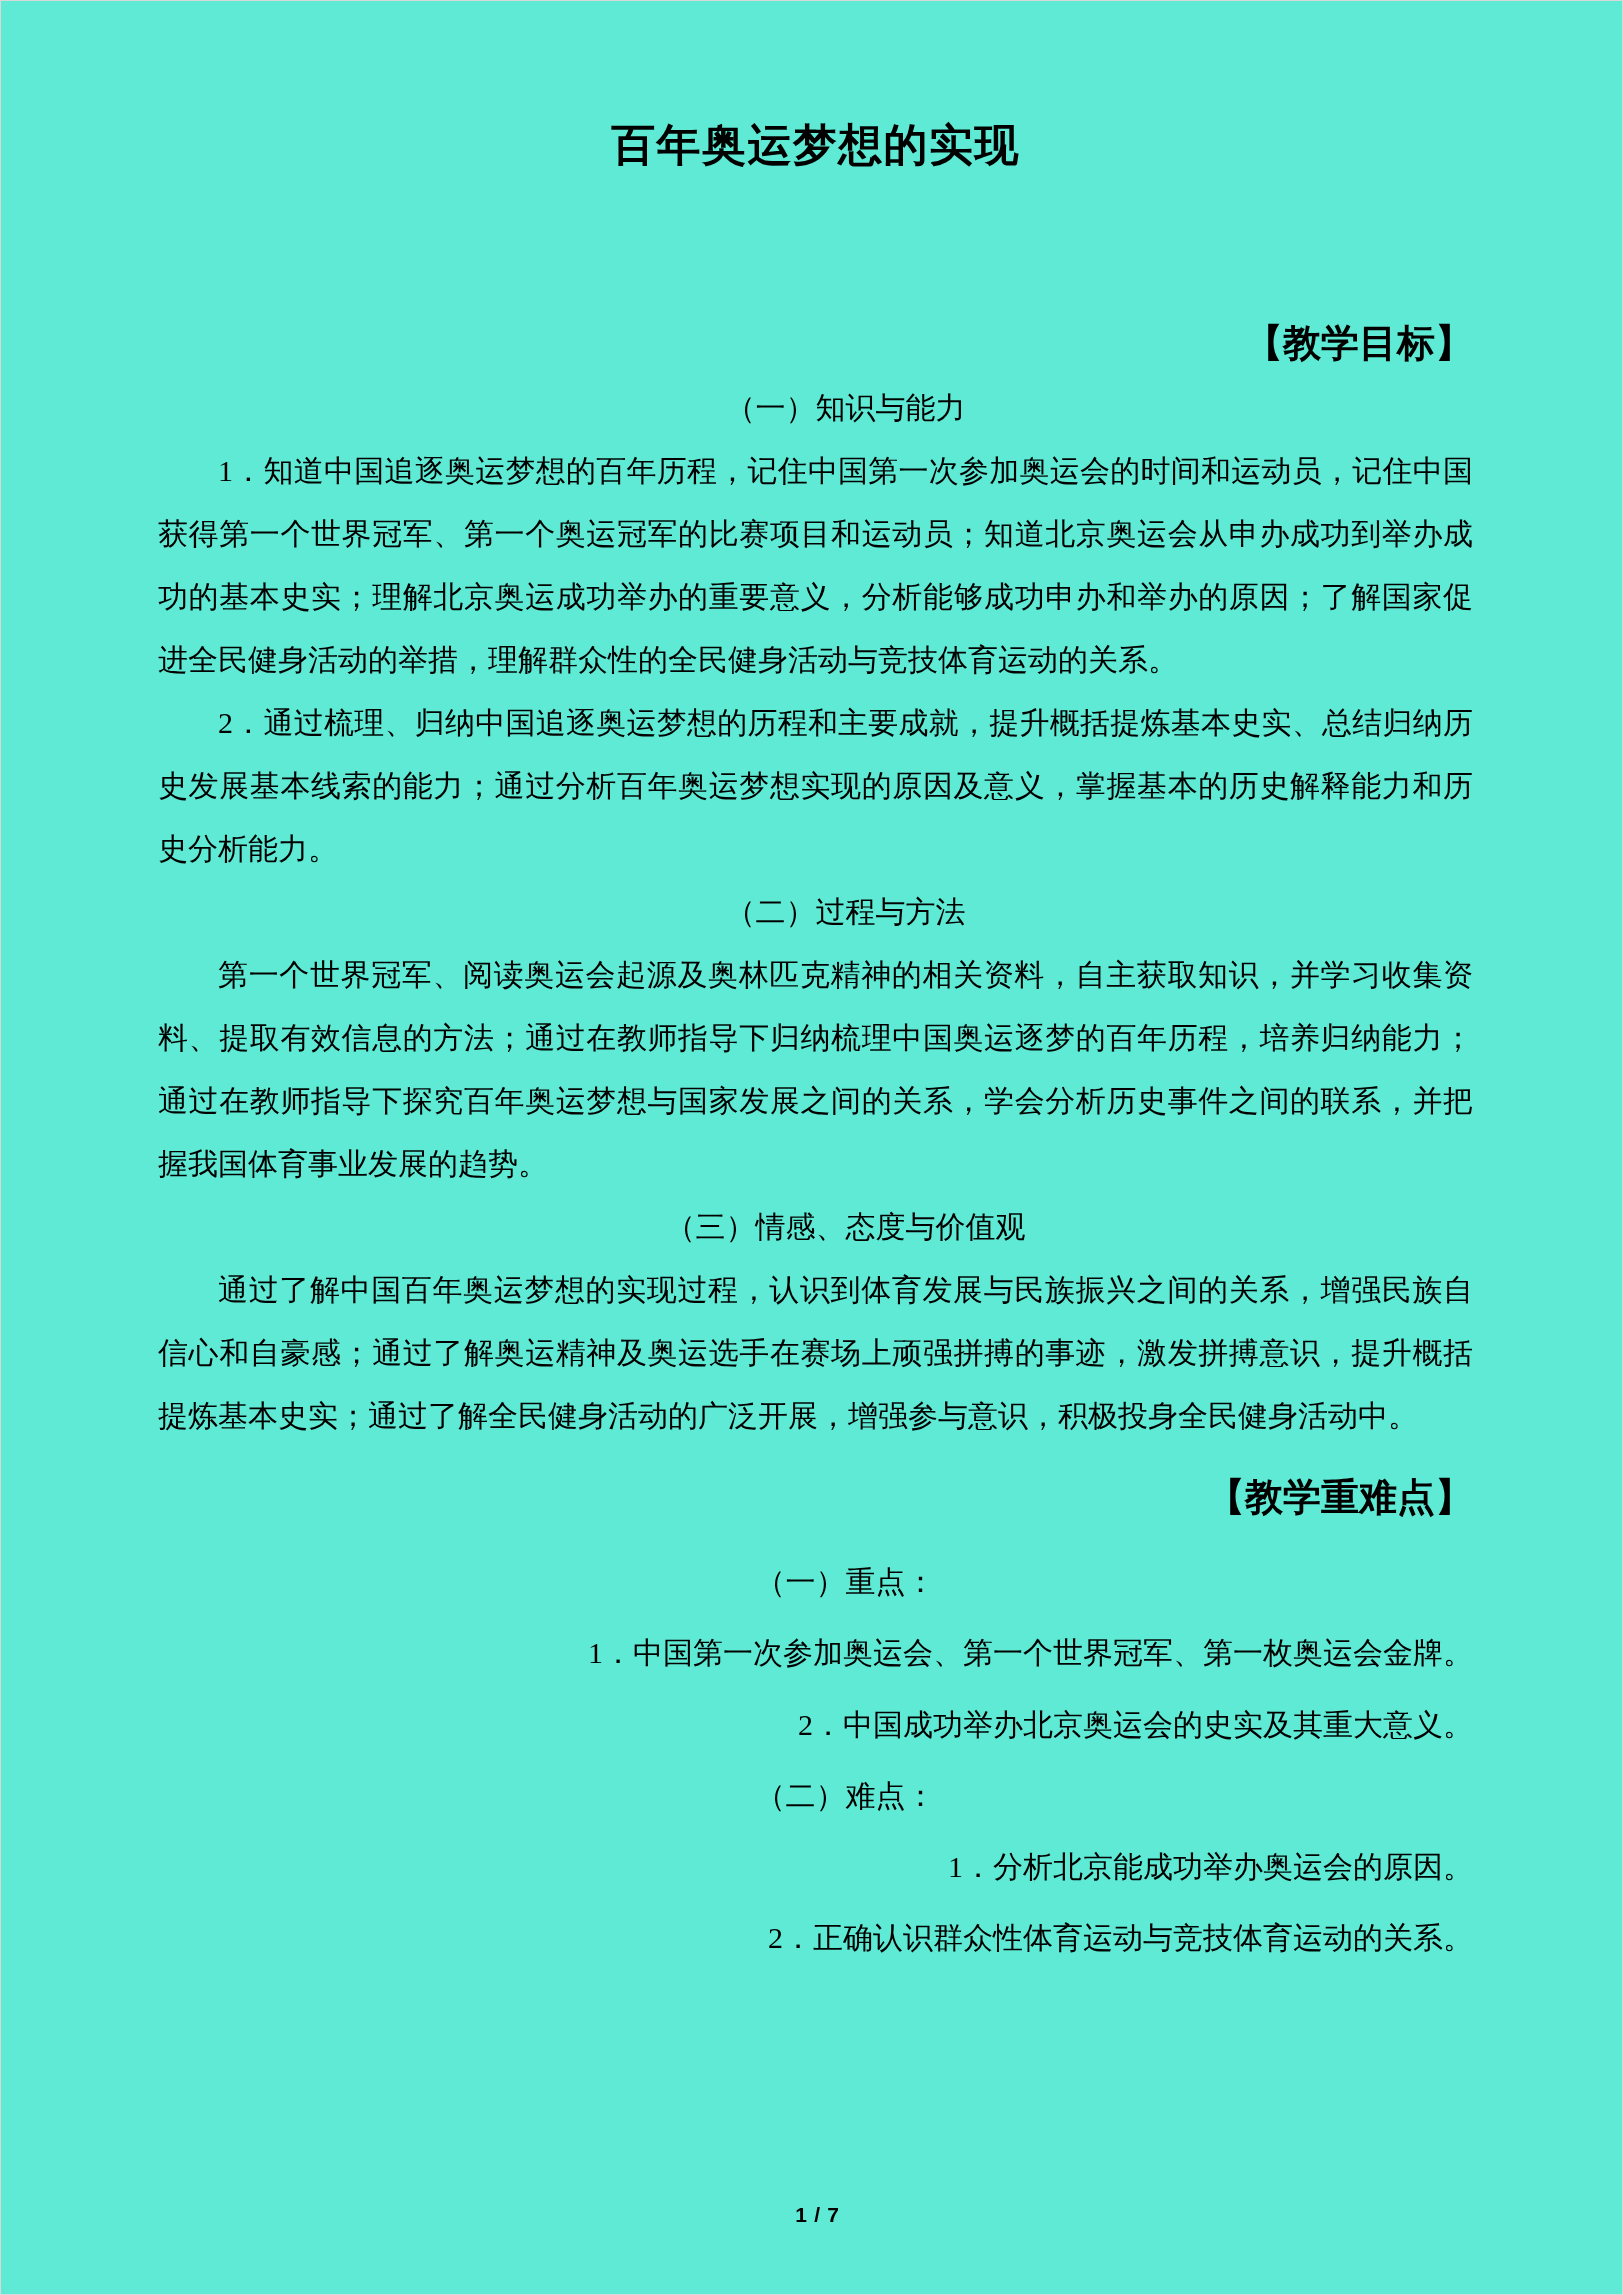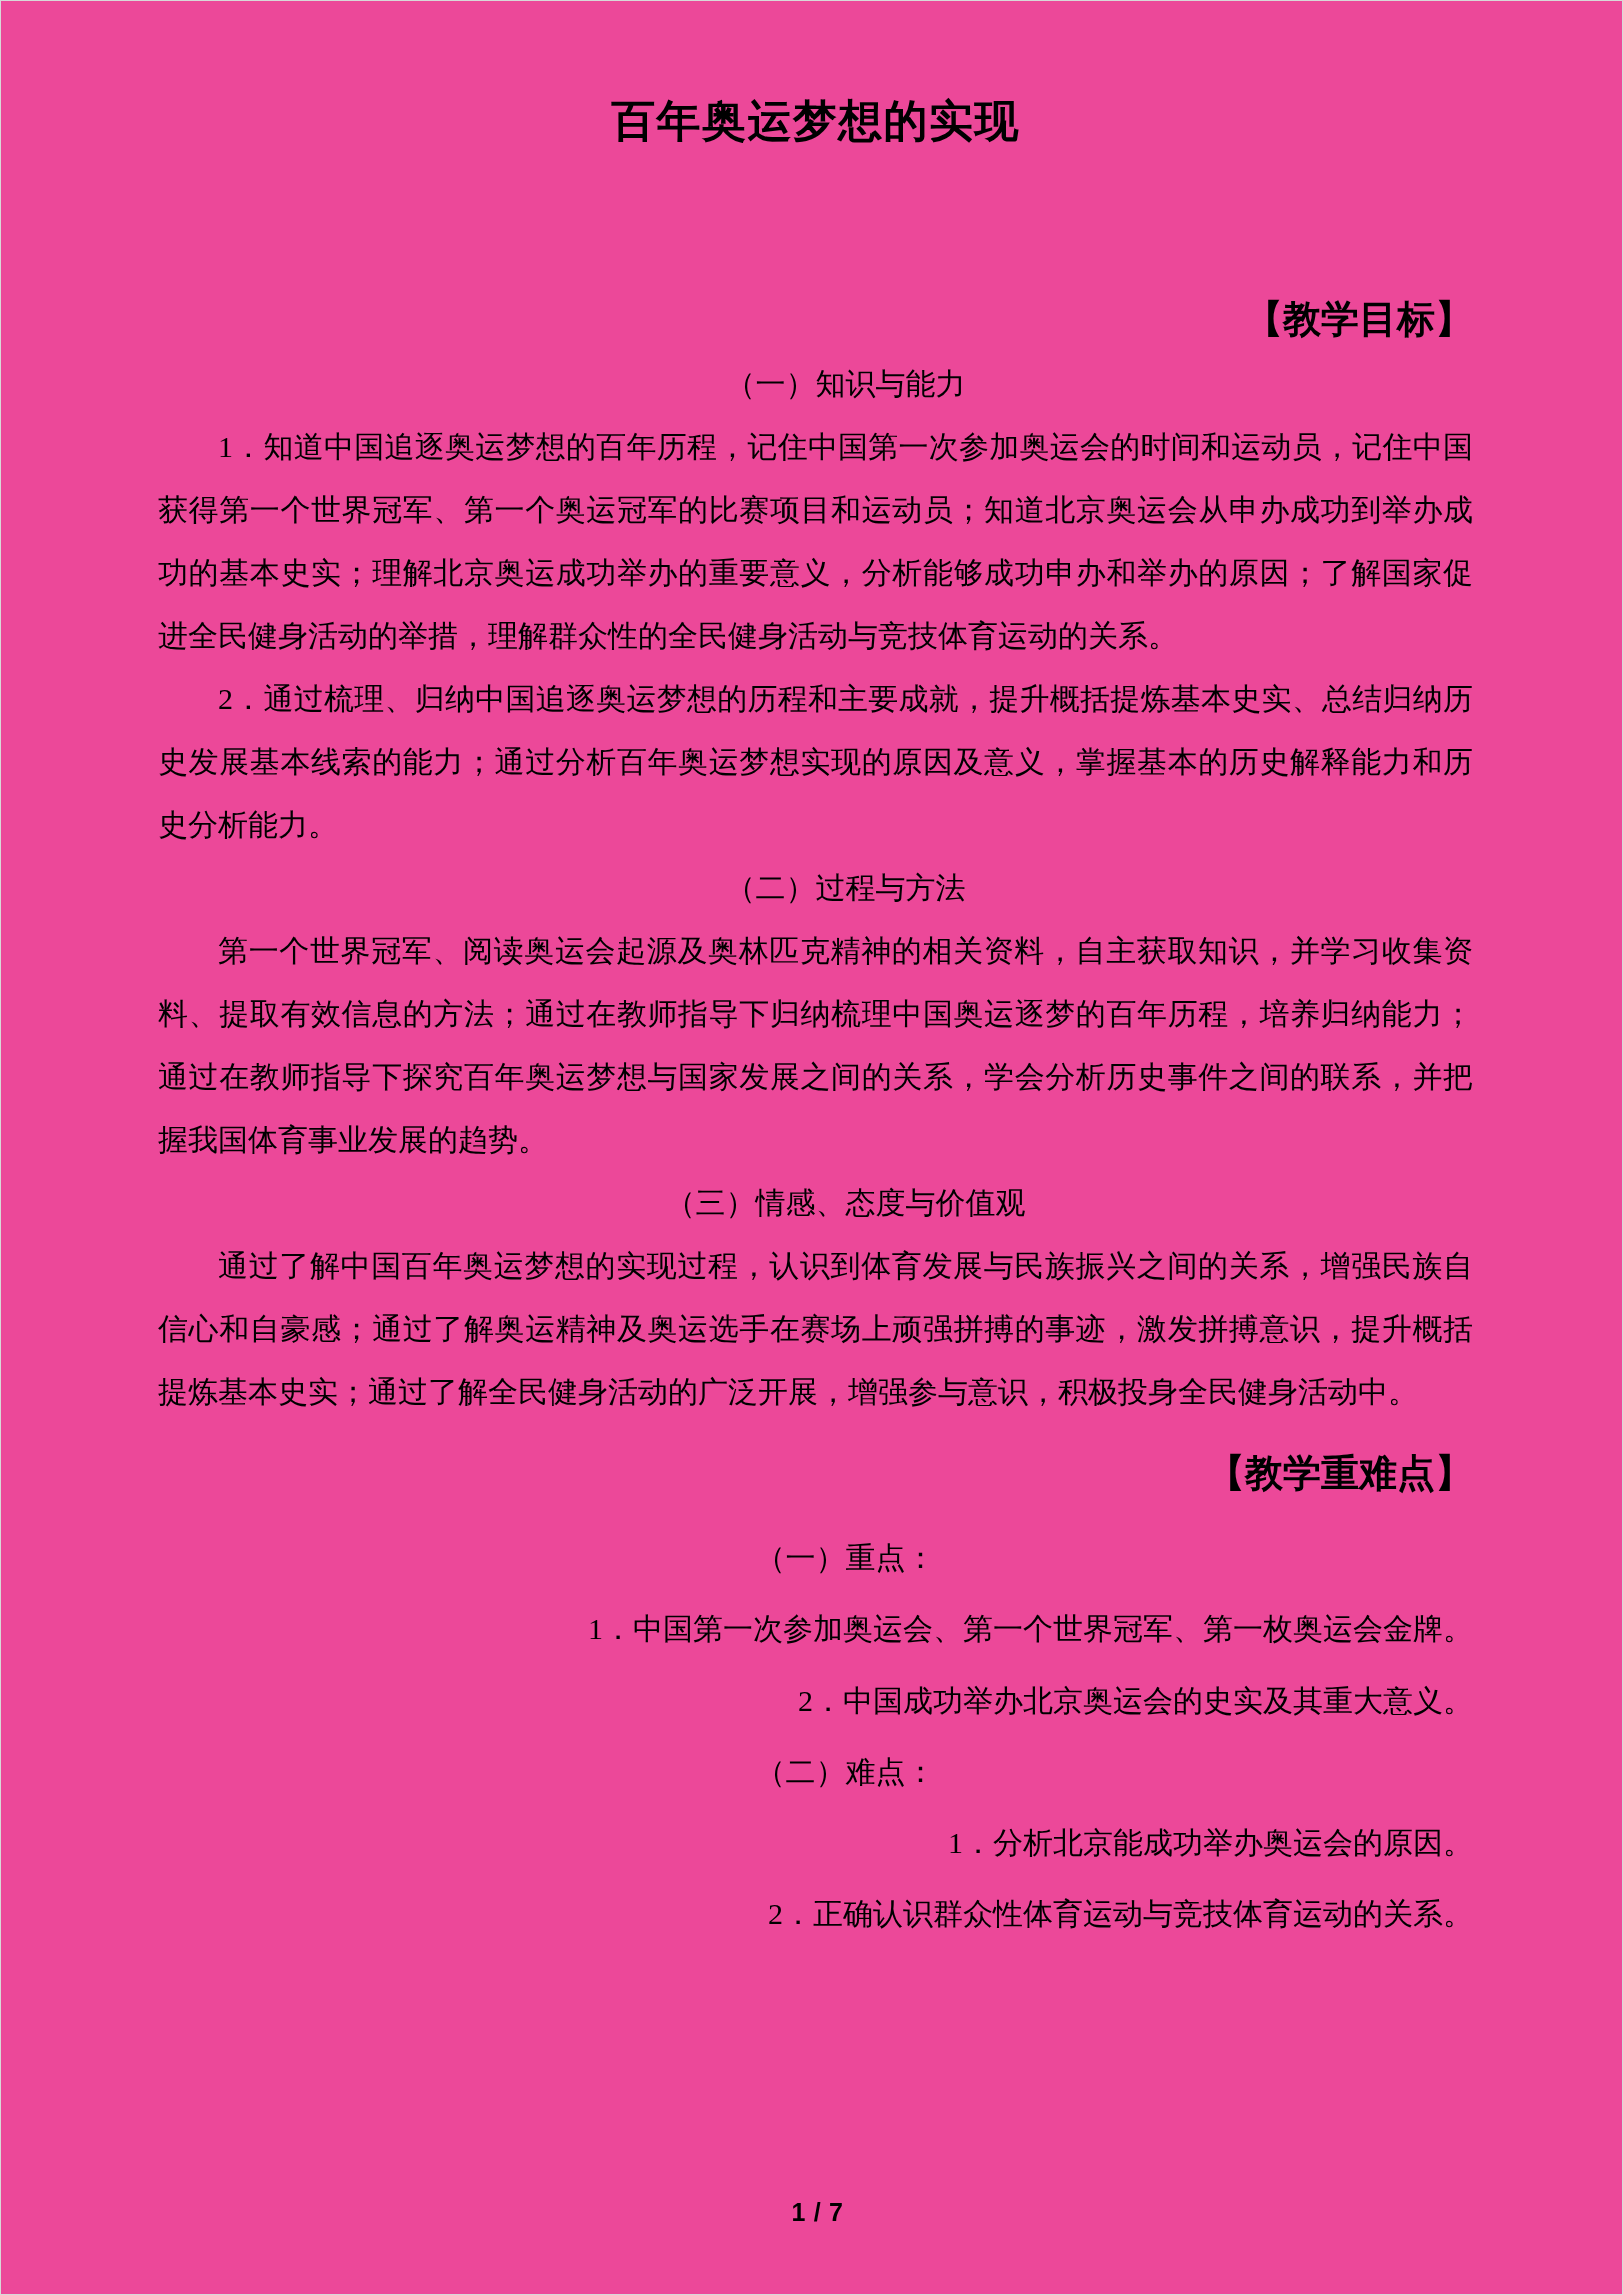--- a/index.html
+++ b/index.html
@@ -11,23 +11,23 @@
     width: 1623px;
     height: 2295px;
     font-family: "Liberation Serif", "DejaVu Serif", serif;
     color: #000000;
   }
   .page {
     position: relative;
     width: 1623px;
     height: 2295px;
     box-sizing: border-box;
-    background: #ec4899;
+    background: #5eead4;
     border: 1.4px solid #d8d8d8;
-    padding: 90px 149px 0 157px;
+    padding: 114px 149px 0 157px;
     overflow: hidden;
   }
   .doc-title {
     margin: 0;
     font-size: 44px;
     line-height: 61px;
     font-weight: bold;
     text-align: center;
     letter-spacing: 1.4px;
   }
@@ -61,21 +61,21 @@
   .sub.spaced {
     margin-top: 8.2px;
   }
   .footer {
     position: absolute;
     left: 12px;
     right: 0;
     bottom: 67px;
     text-align: center;
     font-family: "Liberation Sans", "DejaVu Sans", sans-serif;
-    font-size: 25px;
+    font-size: 21px;
     font-weight: bold;
     letter-spacing: 0.7px;
   }
 </style>
 </head>
 <body>
 
 <div class="page">
 
   <h1 class="doc-title">百年奥运梦想的实现</h1>

